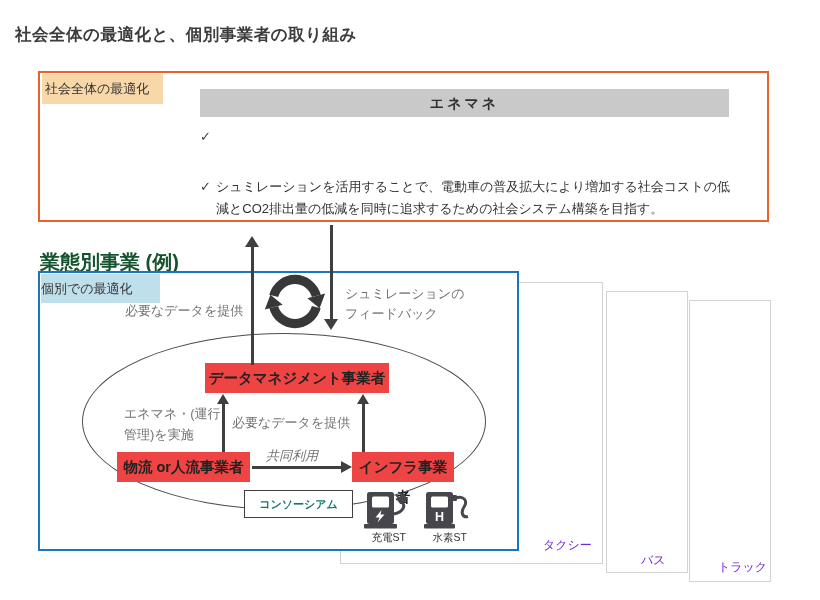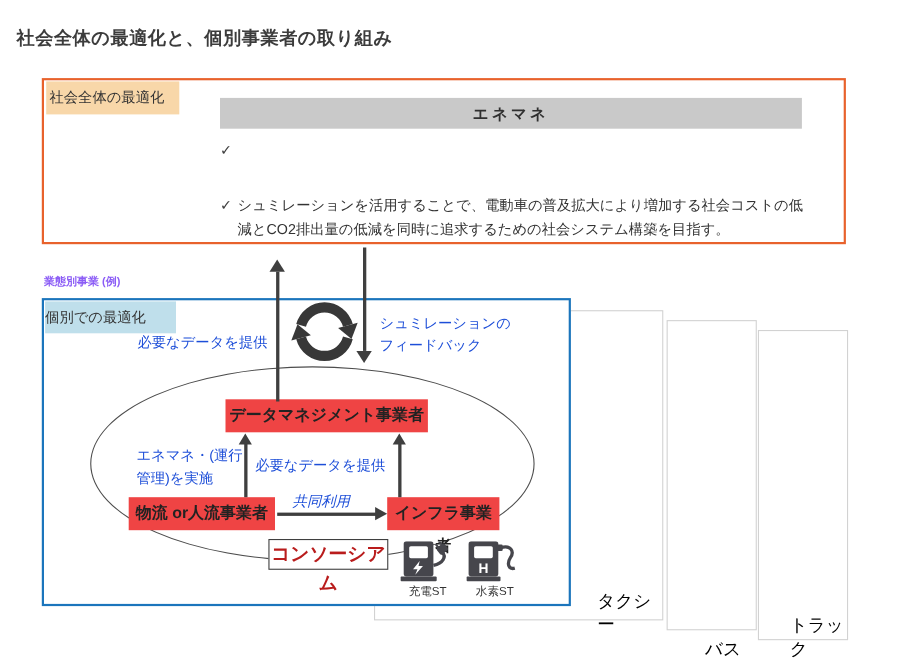--- a/index.html
+++ b/index.html
@@ -13,46 +13,46 @@
   
   .society-box{left:38px;top:71px;width:727px;height:147px;border:2.5px solid #e8622c;background:#fff;}
   .society-label{left:42px;top:74px;width:118px;height:30px;background:#f8d7a9;font-size:13px;line-height:30px;padding-left:3px;color:#333;}
   .consign-bar{left:200px;top:89px;width:529px;height:28px;background:#c9c9c9;font-size:14px;font-weight:bold;letter-spacing:3px;line-height:28px;text-align:center;color:#2f2f2f;}
   .bullet{left:200px;width:568px;display:flex;font-size:13px;line-height:22px;color:#333;}
   .bullet .check{flex:0 0 16px;color:#3f3f3f;}
   .bullet .btext{white-space:pre-line;}
   .bullet1{top:126px;}
   .bullet2{top:176px;}
   
-  .section-heading{left:40px;top:249px;font-size:10px;font-weight:bold;color:#8b5cf6;}
+  .section-heading{left:40px;top:249px;font-size:20px;font-weight:bold;color:#14532d;}
   
   .page{background:#fff;border:1.5px solid #d2d2d2;}
-  .page-label{position:absolute;font-size:16px;color:#000000;}
+  .page-label{position:absolute;font-size:12px;color:#6d28d9;}
   .page1{left:340px;top:282px;width:261px;height:280px;}
   .page2{left:606px;top:291px;width:80px;height:280px;}
   .page3{left:689px;top:300px;width:80px;height:280px;}
   
   .individual-box{left:38px;top:271px;width:477px;height:276px;border:2.5px solid #1b75bc;background:#fff;}
   .individual-label{left:41px;top:274px;width:119px;height:29px;background:#bfdfeb;font-size:13px;line-height:29px;color:#333;}
   
-  .t13{font-size:13px;color:#1d4ed8;}
+  .t13{font-size:13px;color:#737373;}
   .pre{white-space:pre-line;line-height:20px;}
   .provide-upper{left:125px;top:302px;}
   .feedback{left:345px;top:284px;}
   .enemane{left:124px;top:403px;line-height:21px;}
   .provide-mid{left:232px;top:414px;}
   .shared-use{left:266px;top:447px;font-style:italic;}
   
   .ellipse{left:82px;top:333px;width:402px;height:175px;border:1.5px solid #4d4d4d;border-radius:50%;}
   
   .entity{background:#ef4444;color:#222;font-size:14.5px;font-weight:600;text-align:center;line-height:30px;height:30px;}
   .box-datamgmt{left:205px;top:363px;width:184px;}
   .box-logistics{left:117px;top:452px;width:133px;}
   .box-infra{left:352px;top:452px;width:102px;}
-  .box-consortium{left:244px;top:490px;width:107px;height:26px;background:#fff;border:1.5px solid #3f3f3f;font-size:17px;font-weight:600;text-align:center;line-height:26px;color:#b91c1c;}
+  .box-consortium{left:244px;top:490px;width:107px;height:26px;background:#fff;border:1.5px solid #3f3f3f;font-size:11px;font-weight:600;text-align:center;line-height:26px;color:#0f766e;}
   
   .vline{width:2.5px;background:#3f3f3f;}
   .hline{height:2.5px;background:#3f3f3f;}
   .tri{width:0;height:0;}
   .tri-up{border-left:7px solid transparent;border-right:7px solid transparent;border-bottom:11px solid #3f3f3f;}
   .tri-up-s{border-left:6.5px solid transparent;border-right:6.5px solid transparent;border-bottom:10px solid #3f3f3f;}
   .tri-down{border-left:7px solid transparent;border-right:7px solid transparent;border-top:11px solid #3f3f3f;}
   .tri-right{border-top:6.5px solid transparent;border-bottom:6.5px solid transparent;border-left:11px solid #3f3f3f;}
   
   .st-label{font-size:10.5px;color:#333;text-align:right;width:48px;}
@@ -75,21 +75,21 @@
     <span class="btext">シュミレーションを活用することで、電動車の普及拡大により増加する社会コストの低
 減とCO2排出量の低減を同時に追求するための社会システム構築を目指す。</span>
   </div>
 
   <div class="abs section-heading">業態別事業 (例)</div>
 
   <div class="abs page page3">
     <span class="page-label" style="left:28px;top:258px;">トラック</span>
   </div>
   <div class="abs page page2">
-    <span class="page-label" style="left:34px;top:260px;margin-top:28px;">バス</span>
+    <span class="page-label" style="left:34px;top:260px;">バス</span>
   </div>
   <div class="abs page page1">
     <span class="page-label" style="left:202px;top:254px;">タクシー</span>
   </div>
 
   <div class="abs individual-box"></div>
   <div class="abs individual-label">個別での最適化</div>
 
   <div class="abs ellipse"></div>
 

